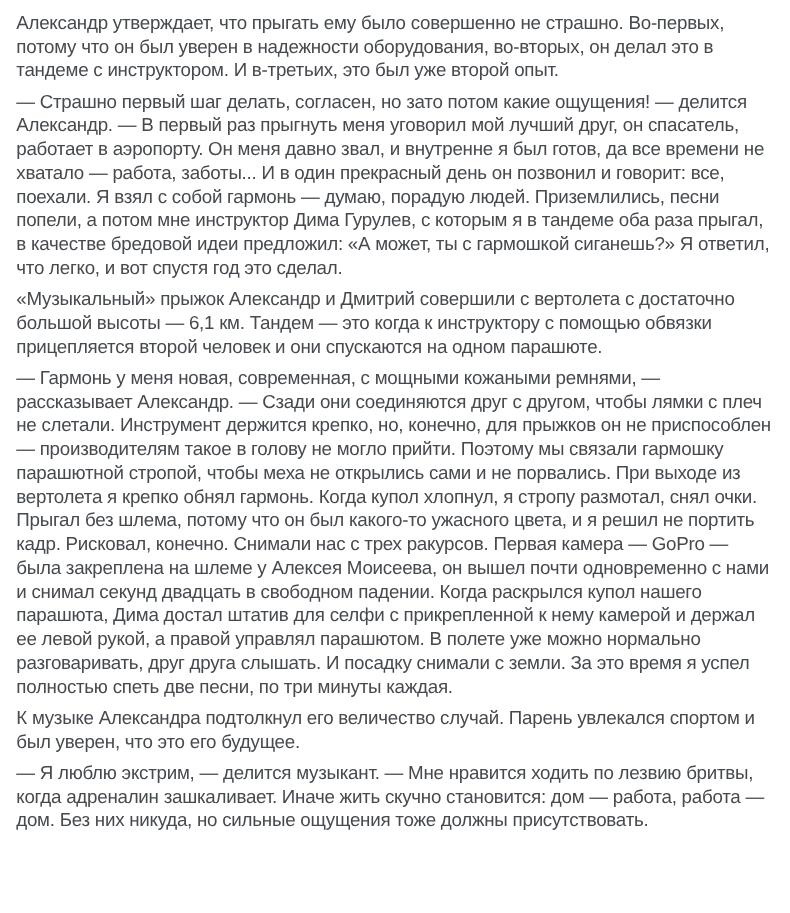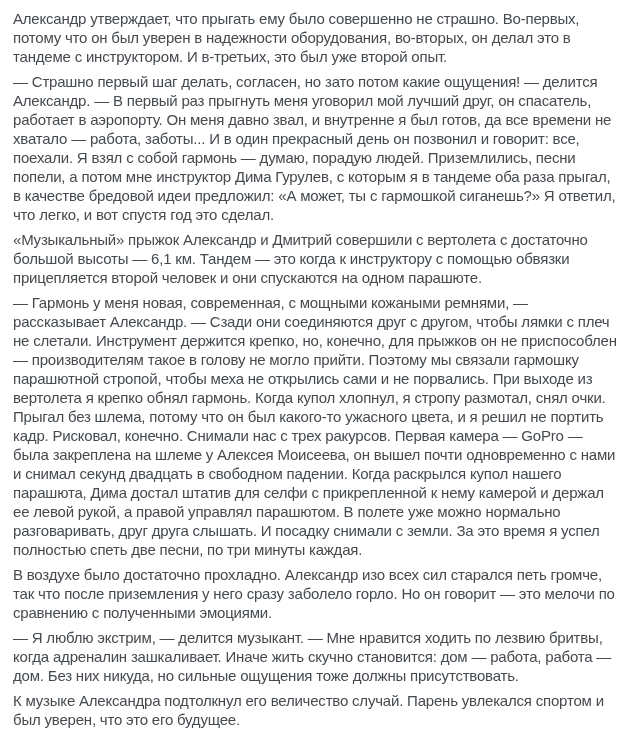--- a/index.html
+++ b/index.html
@@ -28,16 +28,15 @@
   }
 </style>
 </head>
 <body>
 
 <main class="article">
   <p>Александр утверждает, что прыгать ему было совершенно не страшно. Во-первых, потому что он был уверен в надежности оборудования, во-вторых, он делал это в тандеме с инструктором. И в-третьих, это был уже второй опыт.</p>
   <p>— Страшно первый шаг делать, согласен, но зато потом какие ощущения! — делится Александр. — В первый раз прыгнуть меня уговорил мой лучший друг, он спасатель, работает в аэропорту. Он меня давно звал, и внутренне я был готов, да все времени не хватало — работа, заботы... И в один прекрасный день он позвонил и говорит: все, поехали. Я взял с собой гармонь — думаю, порадую людей. Приземлились, песни попели, а потом мне инструктор Дима Гурулев, с которым я в тандеме оба раза прыгал, в качестве бредовой идеи предложил: «А может, ты с гармошкой сиганешь?» Я ответил, что легко, и вот спустя год это сделал.</p>
   <p>«Музыкальный» прыжок Александр и Дмитрий совершили с вертолета с достаточно большой высоты — 6,1 км. Тандем — это когда к инструктору с помощью обвязки прицепляется второй человек и они спускаются на одном парашюте.</p>
   <p>— Гармонь у меня новая, современная, с мощными кожаными ремнями, — рассказывает Александр. — Сзади они соединяются друг с другом, чтобы лямки с плеч не слетали. Инструмент держится крепко, но, конечно, для прыжков он не приспособлен — производителям такое в голову не могло прийти. Поэтому мы связали гармошку парашютной стропой, чтобы меха не открылись сами и не порвались. При выходе из вертолета я крепко обнял гармонь. Когда купол хлопнул, я стропу размотал, снял очки. Прыгал без шлема, потому что он был какого-то ужасного цвета, и я решил не портить кадр. Рисковал, конечно. Снимали нас с трех ракурсов. Первая камера — GoPro — была закреплена на шлеме у Алексея Моисеева, он вышел почти одновременно с нами и снимал секунд двадцать в свободном падении. Когда раскрылся купол нашего парашюта, Дима достал штатив для селфи с прикрепленной к нему камерой и держал ее левой рукой, а правой управлял парашютом. В полете уже можно нормально разговаривать, друг друга слышать. И посадку снимали с земли. За это время я успел полностью спеть две песни, по три минуты каждая.</p>
-  <p>В воздухе было достаточно прохладно. Александр изо всех сил старался петь громче, так что после приземления у него сразу заболело горло. Но он говорит — это мелочи по сравнению с полученными эмоциями.</p>
+  <p>К музыке Александра подтолкнул его величество случай. Парень увлекался спортом и был уверен, что это его будущее.</p>
   <p>— Я люблю экстрим, — делится музыкант. — Мне нравится ходить по лезвию бритвы, когда адреналин зашкаливает. Иначе жить скучно становится: дом — работа, работа — дом. Без них никуда, но сильные ощущения тоже должны присутствовать.</p>
-  <p>К музыке Александра подтолкнул его величество случай. Парень увлекался спортом и был уверен, что это его будущее.</p>
 </main>
 
 </body></html>

